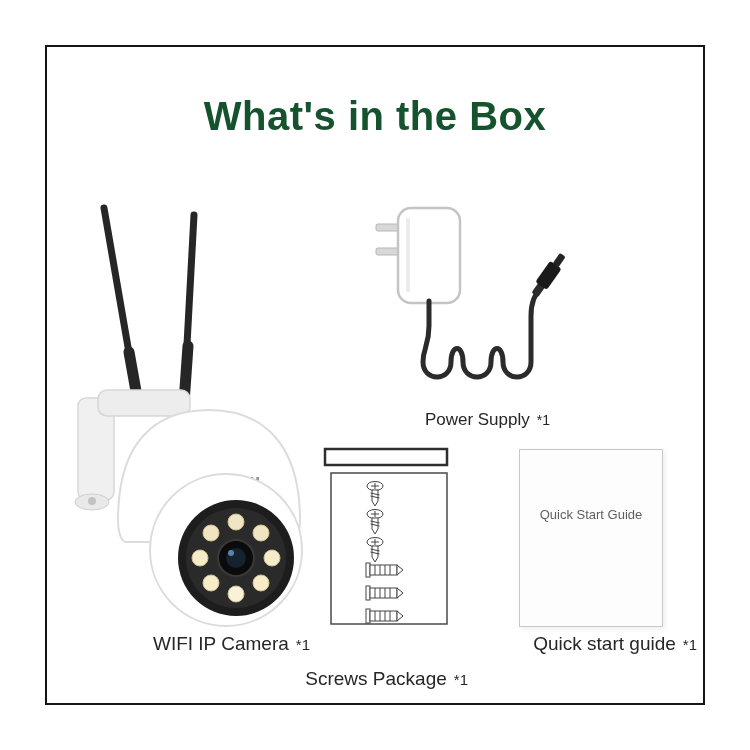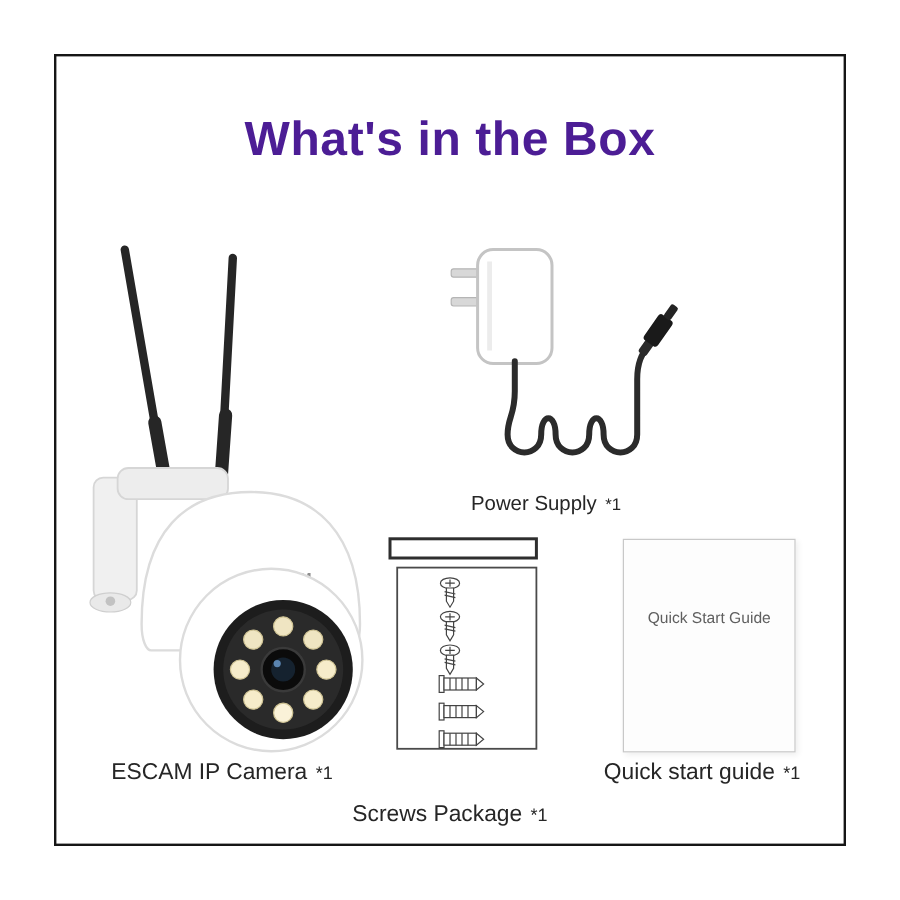--- a/index.html
+++ b/index.html
@@ -6,25 +6,25 @@
   .canvas{
     position:relative;width:750px;height:750px;background:#ffffff;
     font-family:"Liberation Sans", sans-serif;overflow:hidden;
   }
   .frame{
     position:absolute;left:45px;top:45px;right:45px;bottom:45px;
     border:2px solid #151515;
   }
   .title{
     position:absolute;left:0;right:0;top:94px;text-align:center;
-    font-size:40px;font-weight:700;color:#4c1d95;letter-spacing:0.5px;
+    font-size:40px;font-weight:700;color:#14532d;letter-spacing:0.5px;
   }
   .illus{position:absolute;}
   .item-label{
-    position:absolute;font-size:19px;color:#262626;text-align:center;
+    position:absolute;font-size:19px;color:#262626;text-align:right;
     white-space:nowrap;
   }
   .item-label .qty{font-size:15px;margin-left:7px;color:#262626;}
   #label-power{left:360px;width:190px;top:410px;font-size:17px;}
   #label-power .qty{font-size:14px;}
   #label-camera{left:60px;width:250px;top:633px;}
   #label-screws{left:282px;width:186px;top:633px;margin-top:35px;}
   #label-guide{left:473px;width:224px;top:633px;}
   .guide{
     position:absolute;left:519px;top:449px;width:142px;height:176px;
@@ -168,21 +168,21 @@
   </svg>
 
   <div class="guide">
     <div class="guide-text">Quick Start Guide</div>
   </div>
 
   <div class="item-label" id="label-power">
     <span>Power Supply</span><span class="qty">*1</span>
   </div>
   <div class="item-label" id="label-camera">
-    <span>ESCAM IP Camera</span><span class="qty">*1</span>
+    <span>WIFI IP Camera</span><span class="qty">*1</span>
   </div>
   <div class="item-label" id="label-screws">
     <span>Screws Package</span><span class="qty">*1</span>
   </div>
   <div class="item-label" id="label-guide">
     <span>Quick start guide</span><span class="qty">*1</span>
   </div>
 
 </div>
 

